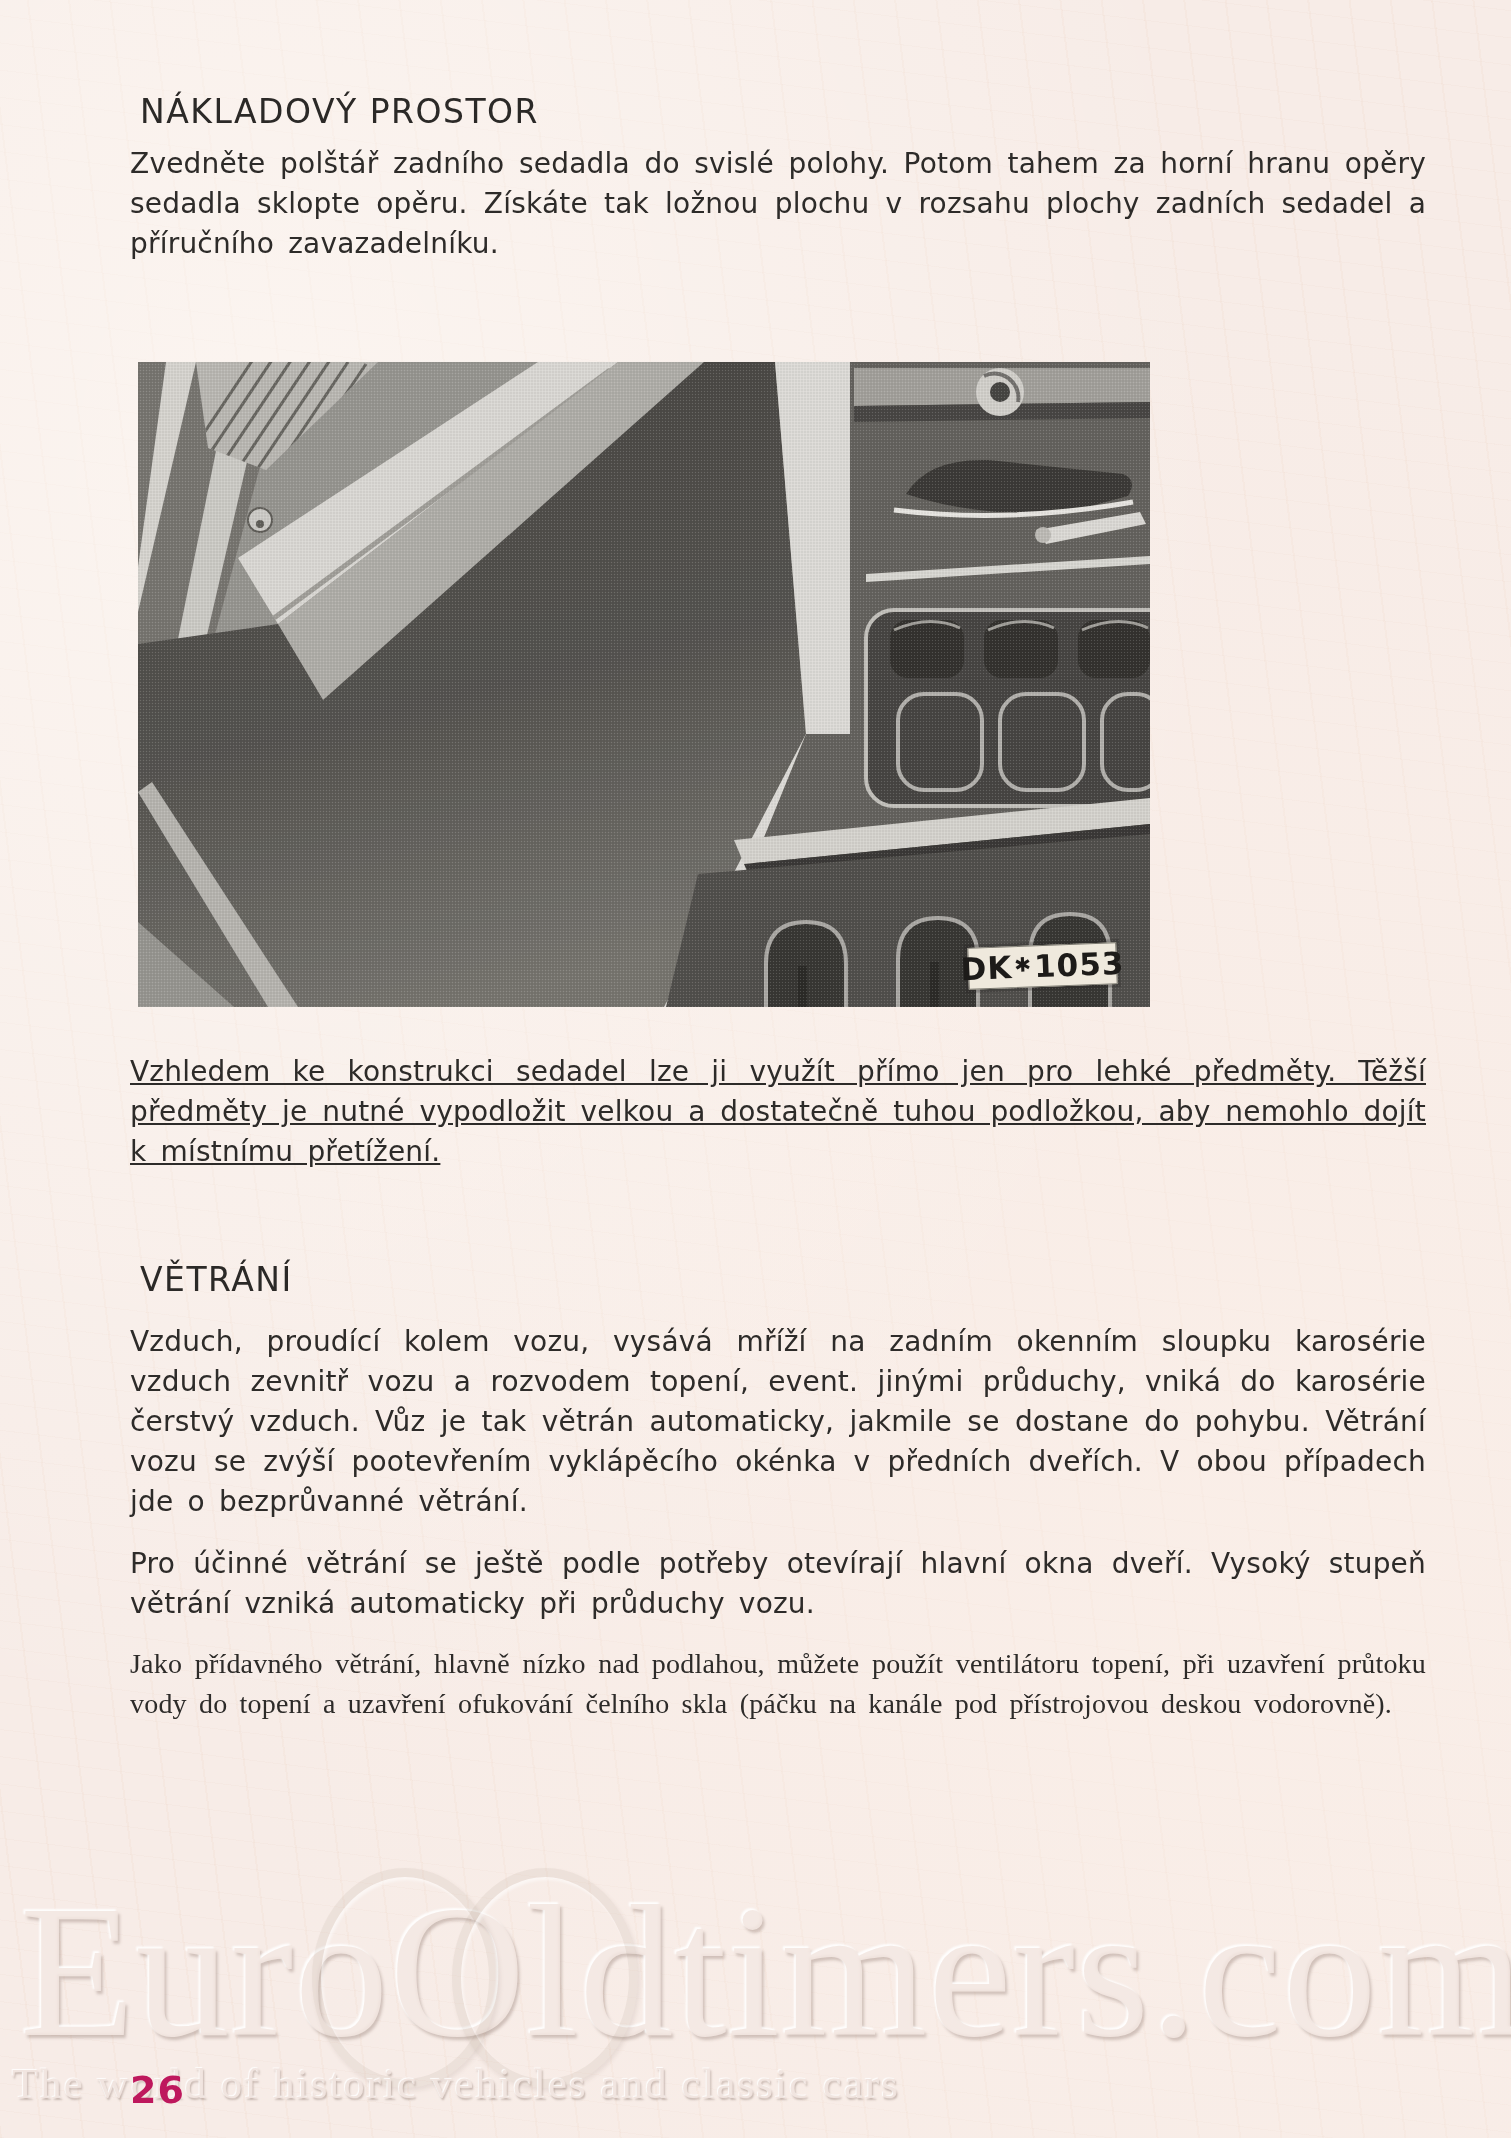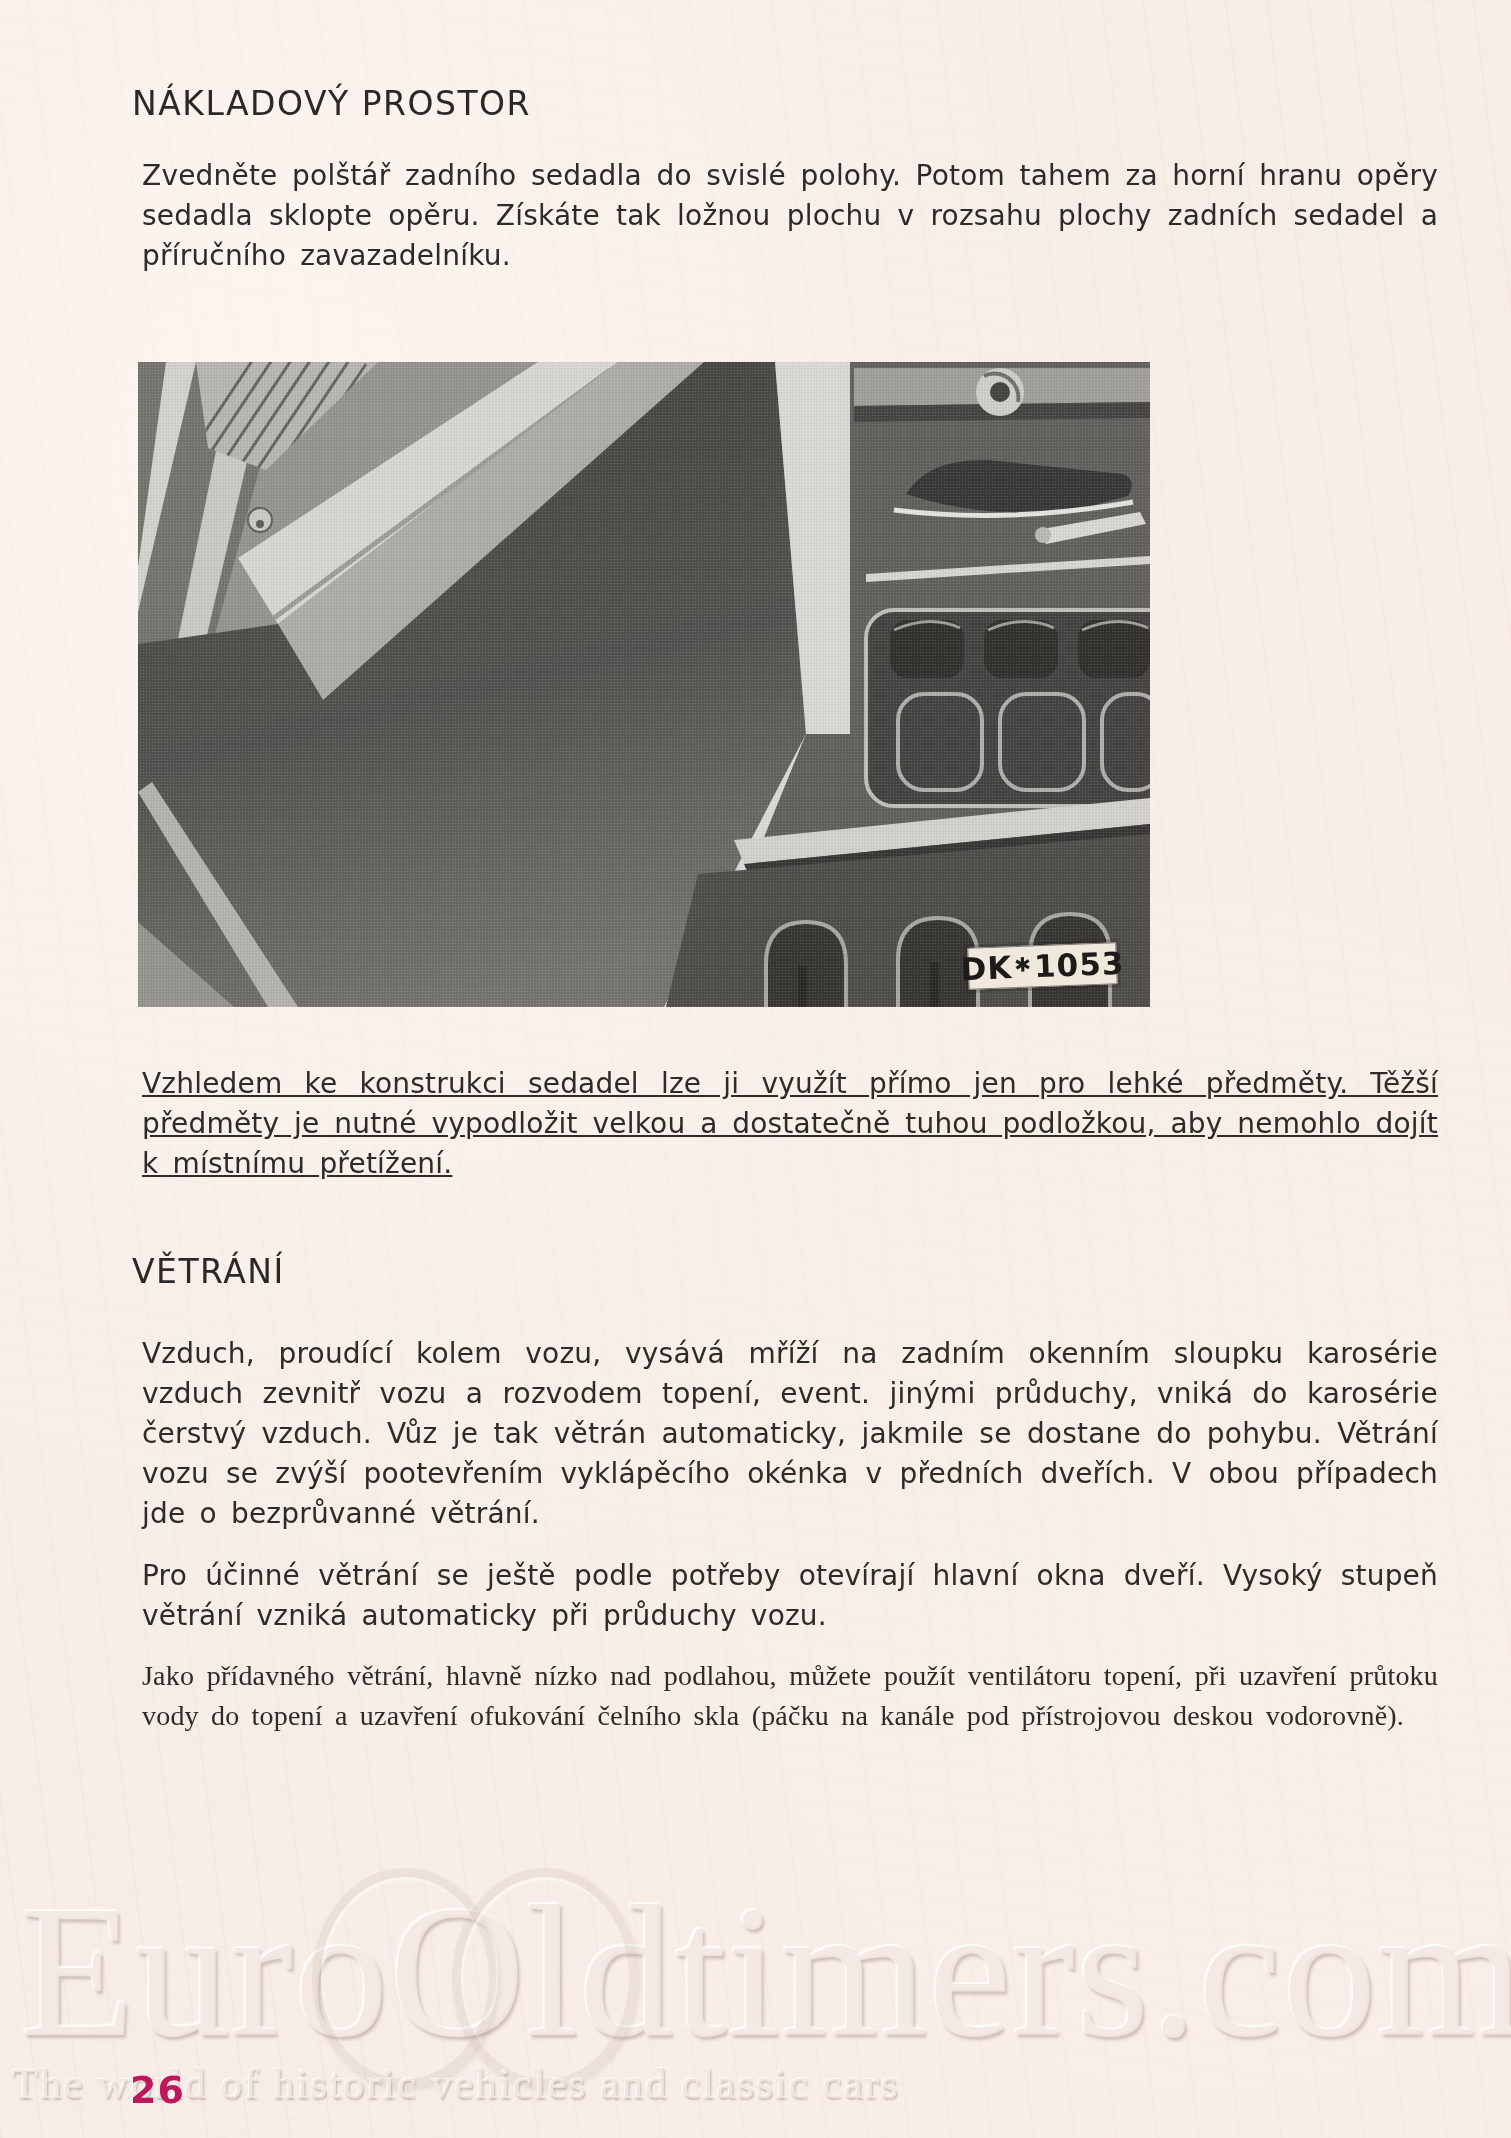--- a/index.html
+++ b/index.html
@@ -10,24 +10,24 @@
       radial-gradient(ellipse at 18% 22%, rgba(255,252,248,.55), rgba(255,252,248,0) 55%),
       radial-gradient(ellipse at 80% 70%, rgba(252,240,232,.5), rgba(252,240,232,0) 60%),
       repeating-linear-gradient(83deg, rgba(214,150,100,.05) 0 2px, rgba(214,150,100,0) 2px 41px),
       repeating-linear-gradient(7deg, rgba(200,150,120,.04) 0 1px, rgba(200,150,120,0) 1px 27px);
     font-family:"DejaVu Sans", sans-serif;
     color:#2d2b29;
   }
   .textblock{
     position:absolute;left:130px;width:1296px;
     font-size:28px;line-height:40px;text-align:justify;text-justify:inter-word;
-    word-spacing:5px;letter-spacing:.2px;margin:12px;
+    word-spacing:5px;letter-spacing:.2px;margin:0;
   }
   .heading{
-    position:absolute;left:132px;margin:0;
+    position:absolute;left:132px;margin:8px;
     font-size:33px;line-height:40px;font-weight:400;letter-spacing:1.5px;
     color:#2b2927;
   }
   
   .photo{
     position:absolute;left:138px;top:362px;width:1012px;height:645px;
     background:#8e8c88;overflow:hidden;
   }
   .photo svg{position:absolute;left:0;top:0;display:block;}
   .halftone{

